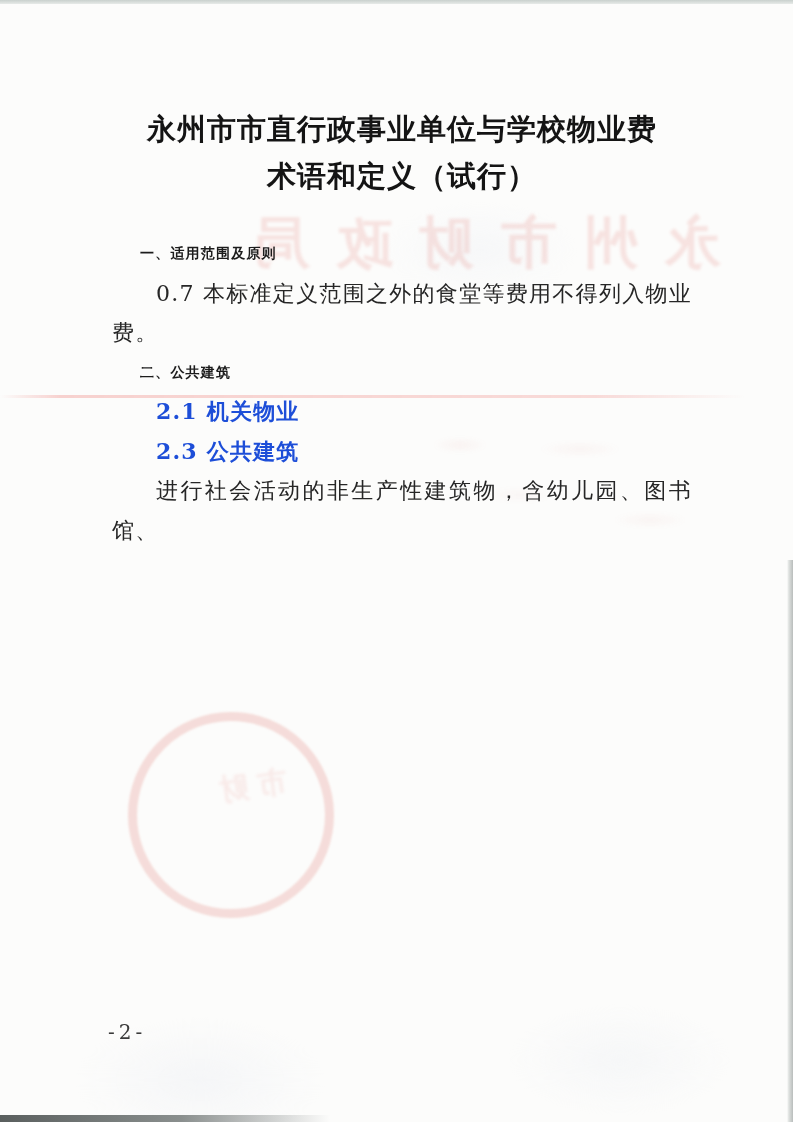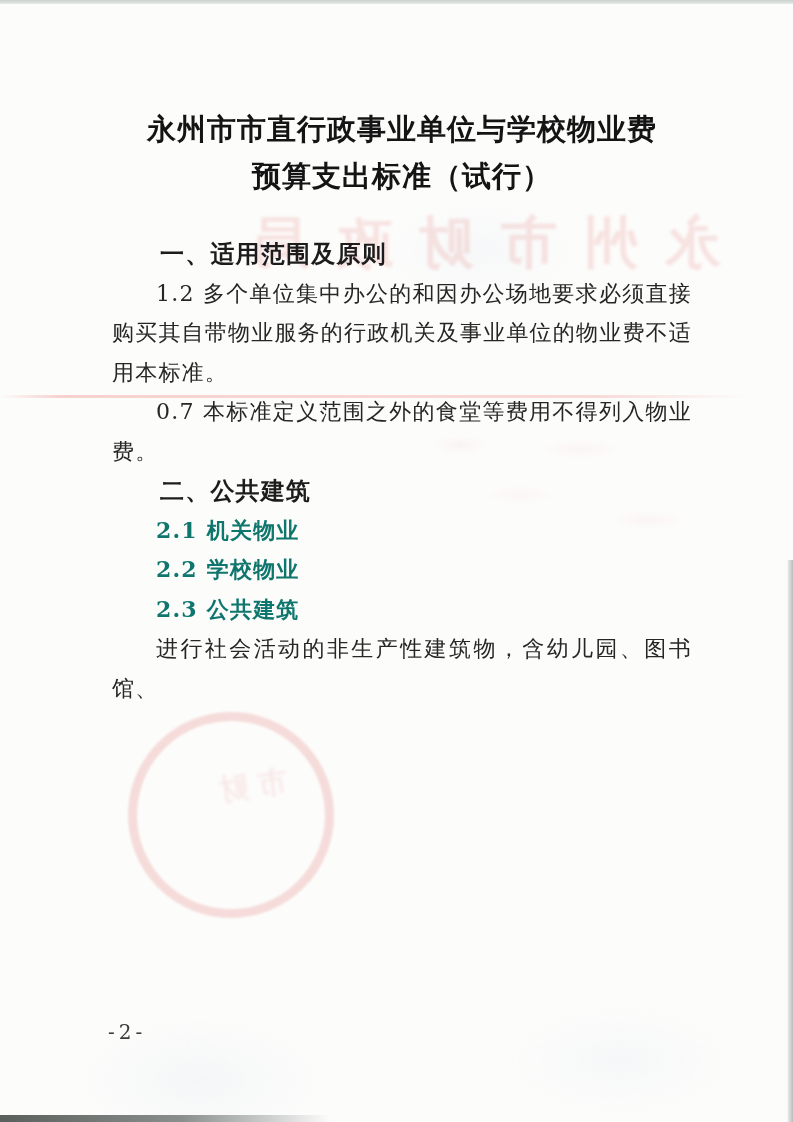--- a/index.html
+++ b/index.html
@@ -51,25 +51,25 @@
   .doc-title{
     margin-top:106px;text-align:center;
     font-family:"Liberation Sans","DejaVu Sans",sans-serif;
     font-weight:bold;color:#141414;
     font-size:29px;line-height:47px;letter-spacing:1px;
   }
   .body-text{font-size:22px;line-height:39.5px;letter-spacing:1.2px;}
   .sec-heading{
     margin:0;text-indent:2em;font-weight:bold;color:#1c1c1c;
     font-family:"Liberation Sans","DejaVu Sans",sans-serif;
-    font-size:24px;line-height:39.5px;letter-spacing:1.2px;
+    font-size:14px;line-height:39.5px;letter-spacing:1.2px;
   }
   .sec-heading.first{margin-top:34px;}
   .sub-heading{
-    margin:0;text-indent:2em;font-weight:bold;color:#0f766e;
+    margin:0;text-indent:2em;font-weight:bold;color:#1d4ed8;
     font-size:22px;line-height:39.5px;letter-spacing:1.2px;
   }
   .para{margin:0;text-indent:2em;text-align:justify;}
   .page-number{
     position:absolute;left:108px;top:1020px;
     font-size:20px;letter-spacing:4px;color:#3a3a3a;
     font-family:"DejaVu Serif",serif;
   }
 </style>
 </head>
@@ -82,34 +82,32 @@
   <div class="bleed-title">永州市财政局</div>
   <div class="bleed-smudge"></div>
   <div class="bleed-streak"></div>
   <div class="stamp-ring"></div>
   <div class="stamp-inner">市财</div>
 
   <div class="content">
 
     <div class="doc-title">
       <div>永州市市直行政事业单位与学校物业费</div>
-      <div>预算支出标准（试行）</div>
+      <div>术语和定义（试行）</div>
     </div>
 
     <div class="body-text">
 
       <p class="sec-heading first">一、适用范围及原则</p>
-      <p class="para">1.2 多个单位集中办公的和因办公场地要求必须直接购买其自带物业服务的行政机关及事业单位的物业费不适用本标准。</p>
       <p class="para">0.7 本标准定义范围之外的食堂等费用不得列入物业费。</p>
 
       <p class="sec-heading">二、公共建筑</p>
 
       <p class="sub-heading">2.1 机关物业</p>
 
-      <p class="sub-heading">2.2 学校物业</p>
 
       <p class="sub-heading">2.3 公共建筑</p>
       <p class="para">进行社会活动的非生产性建筑物，含幼儿园、图书馆、</p>
 
     </div>
   </div>
 
   <div class="page-number">-2-</div>
 
   <div class="edge-top"></div>

